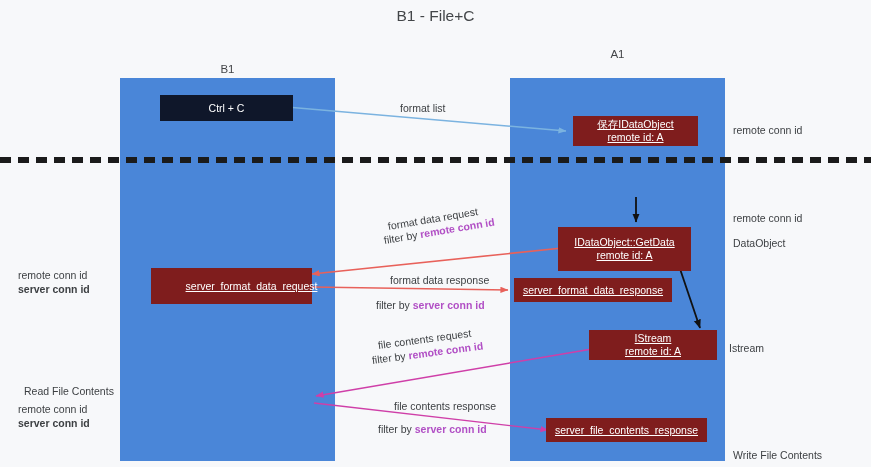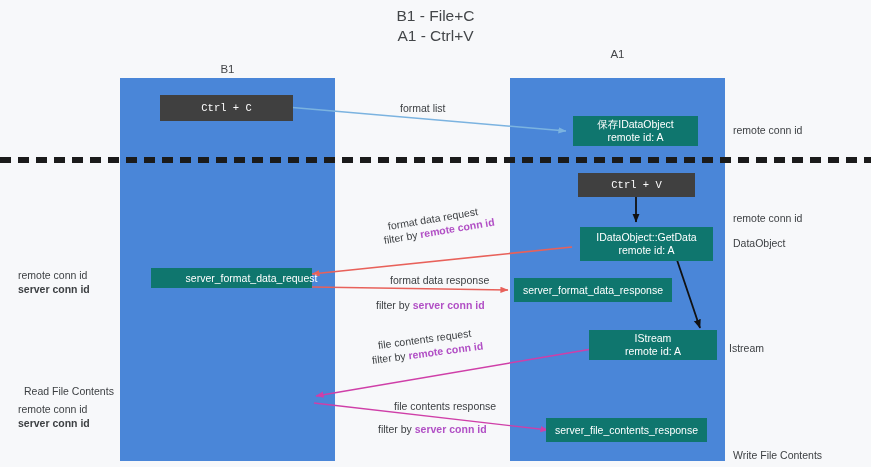--- a/index.html
+++ b/index.html
@@ -72,22 +72,22 @@
     color: #ffffff;
     font-size: 10.5px;
     line-height: 13px;
     display: flex;
     flex-direction: column;
     align-items: center;
     justify-content: center;
     text-align: center;
     padding: 2px 4px;
   }
-  .node.green  { background: #404040; font-family: Liberation Mono, monospace; }
-  .node.orange { background: #0f766e; }
+  .node.green  { background: #0f172a; }
+  .node.orange { background: #7f1d1d; text-decoration: underline; }
 
   
   .lbl {
     position: absolute;
     font-size: 10.5px;
     line-height: 13px;
     color: #3c3f42;
     white-space: nowrap;
   }
   .lbl.rot-up  { transform: rotate(-9.5deg); transform-origin: left center; }
@@ -103,21 +103,20 @@
     pointer-events: none;
   }
 </style>
 </head>
 <body>
 
 <div id="stage">
 
   <div id="title">
     <div>B1 - File+C</div>
-    <div>A1 - Ctrl+V</div>
   </div>
 
   <div id="head-b1" class="lane-head">
     <div>B1</div>
     <div>connection</div>
   </div>
   <div id="head-a1" class="lane-head">
     <div>A1</div>
   </div>
 
@@ -173,30 +172,27 @@
 
   <div class="node green abs" style="left:160px; top:95px; width:133px; height:26px;">
     <div>Ctrl + C</div>
   </div>
 
   <div class="node orange abs" style="left:573px; top:116px; width:125px; height:30px;">
     <div>保存IDataObject</div>
     <div>remote id: A</div>
   </div>
 
-  <div class="node green abs" style="left:578px; top:173px; width:117px; height:24px;">
-    <div>Ctrl + V</div>
-  </div>
-
-  <div class="node orange abs" style="left:580px; top:227px; width:133px; height:34px;">
+
+  <div class="node orange abs" style="left:558px; top:227px; width:133px; height:44px;">
     <div>IDataObject::GetData</div>
     <div>remote id: A</div>
   </div>
 
-  <div class="node orange abs" style="left:151px; top:268px; width:161px; height:20px;padding-left:44px;">
+  <div class="node orange abs" style="left:151px; top:268px; width:161px; height:36px;padding-left:44px;">
     <div>server_format_data_request</div>
   </div>
 
   <div class="node orange abs" style="left:514px; top:278px; width:158px; height:24px;">
     <div>server_format_data_response</div>
   </div>
 
   <div class="node orange abs" style="left:589px; top:330px; width:128px; height:30px;">
     <div>IStream</div>
     <div>remote id: A</div>

